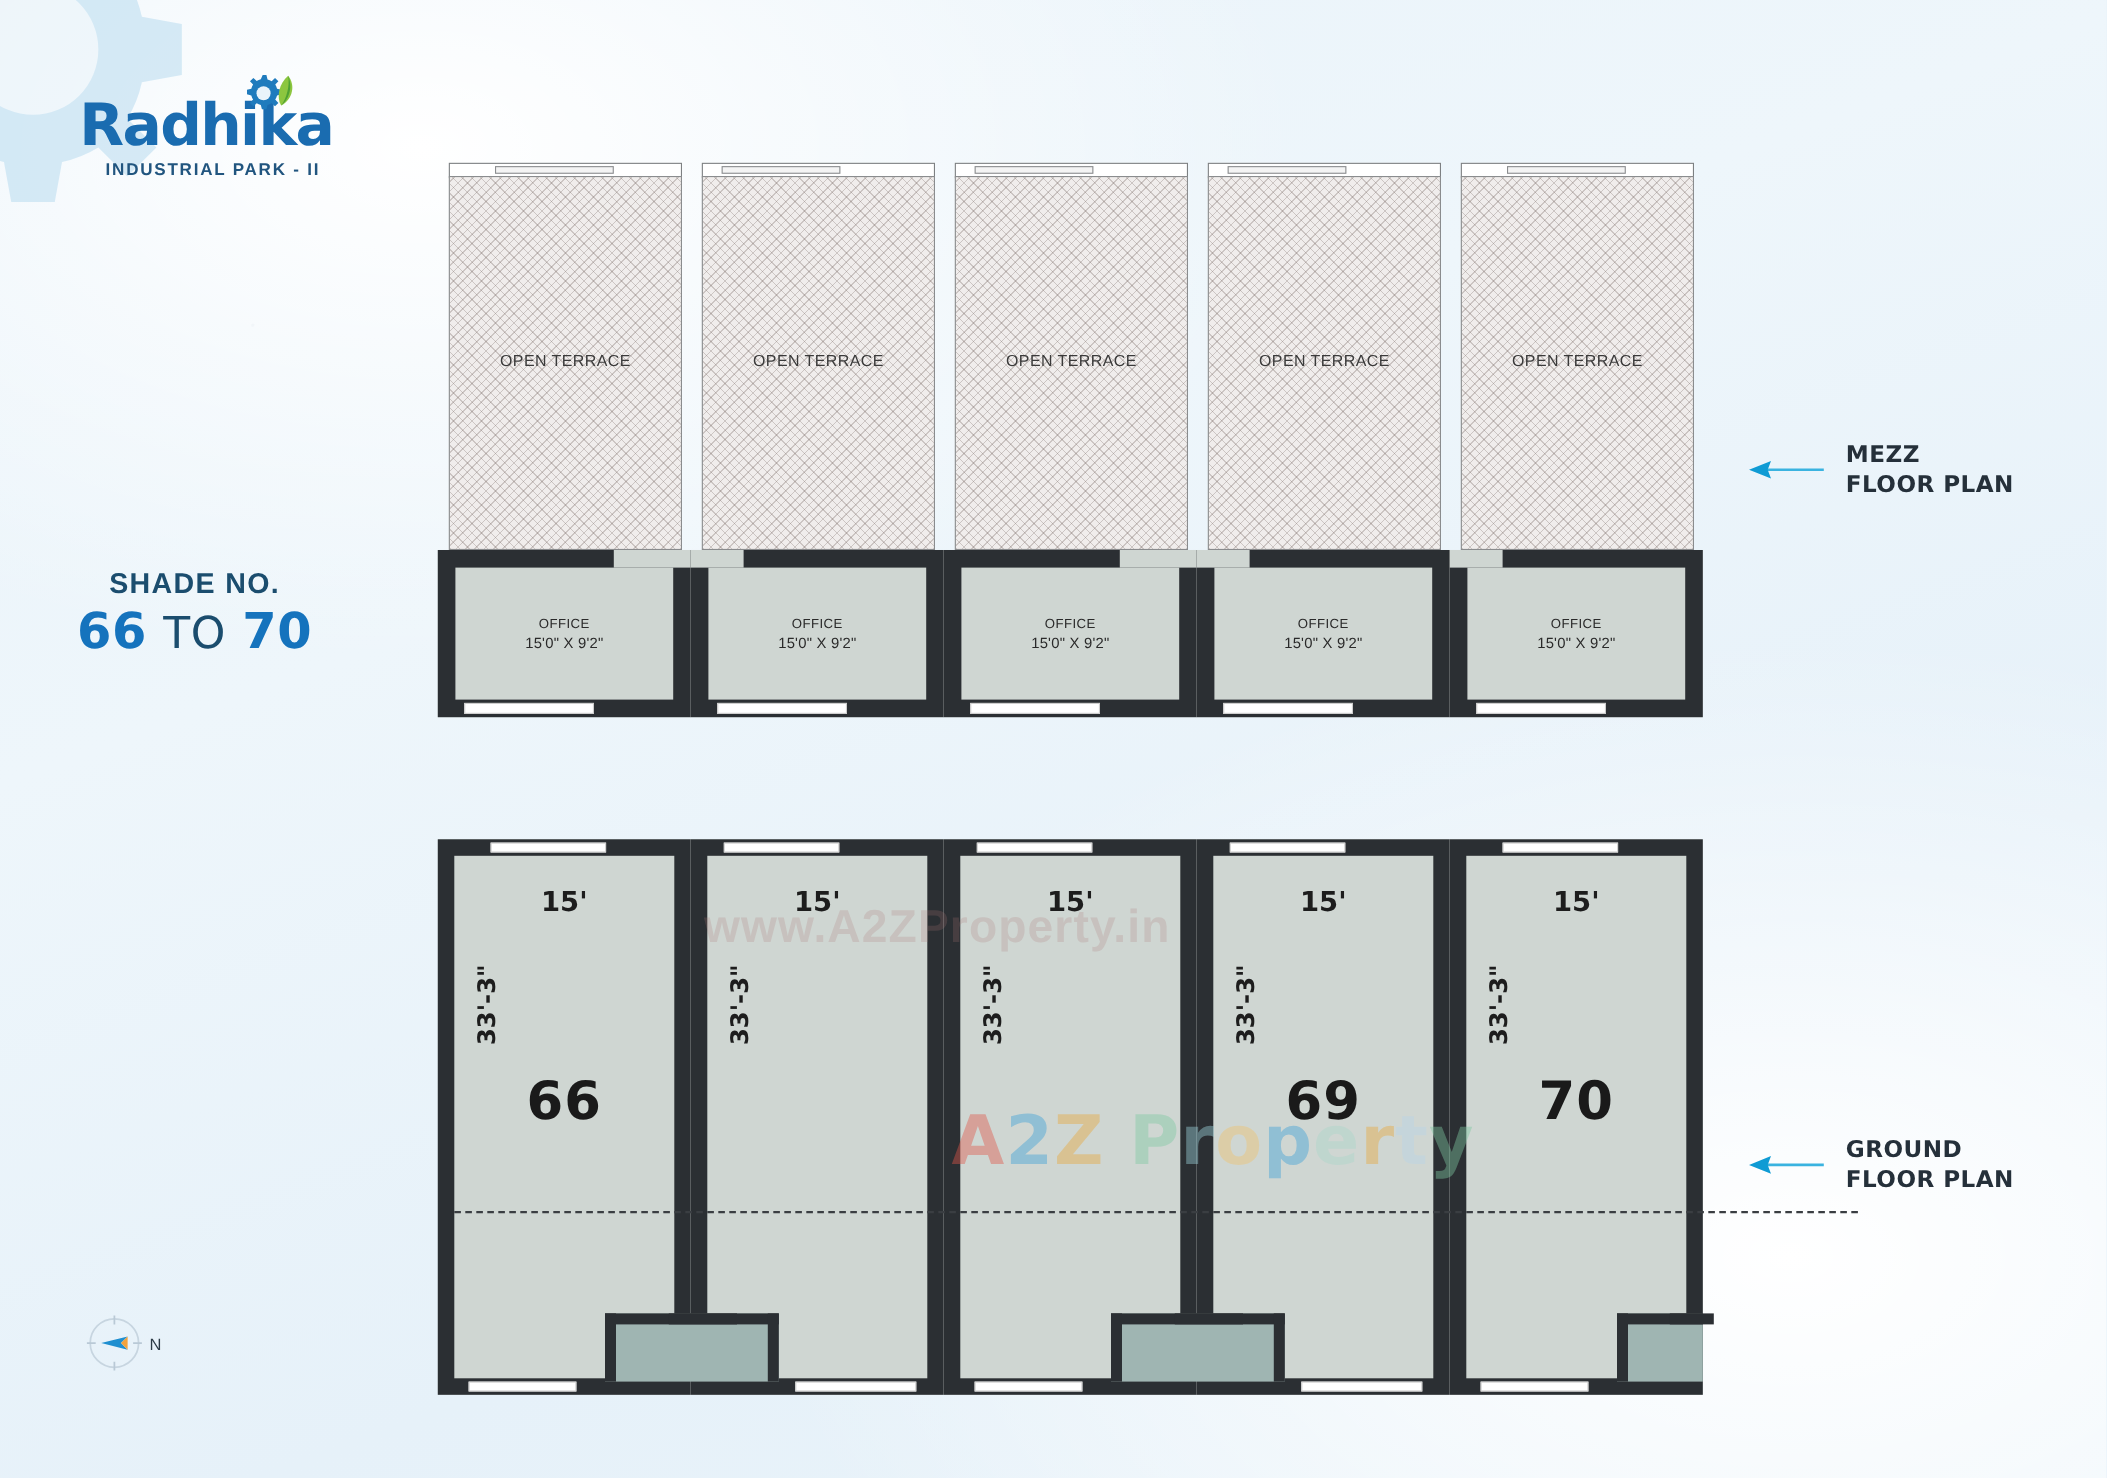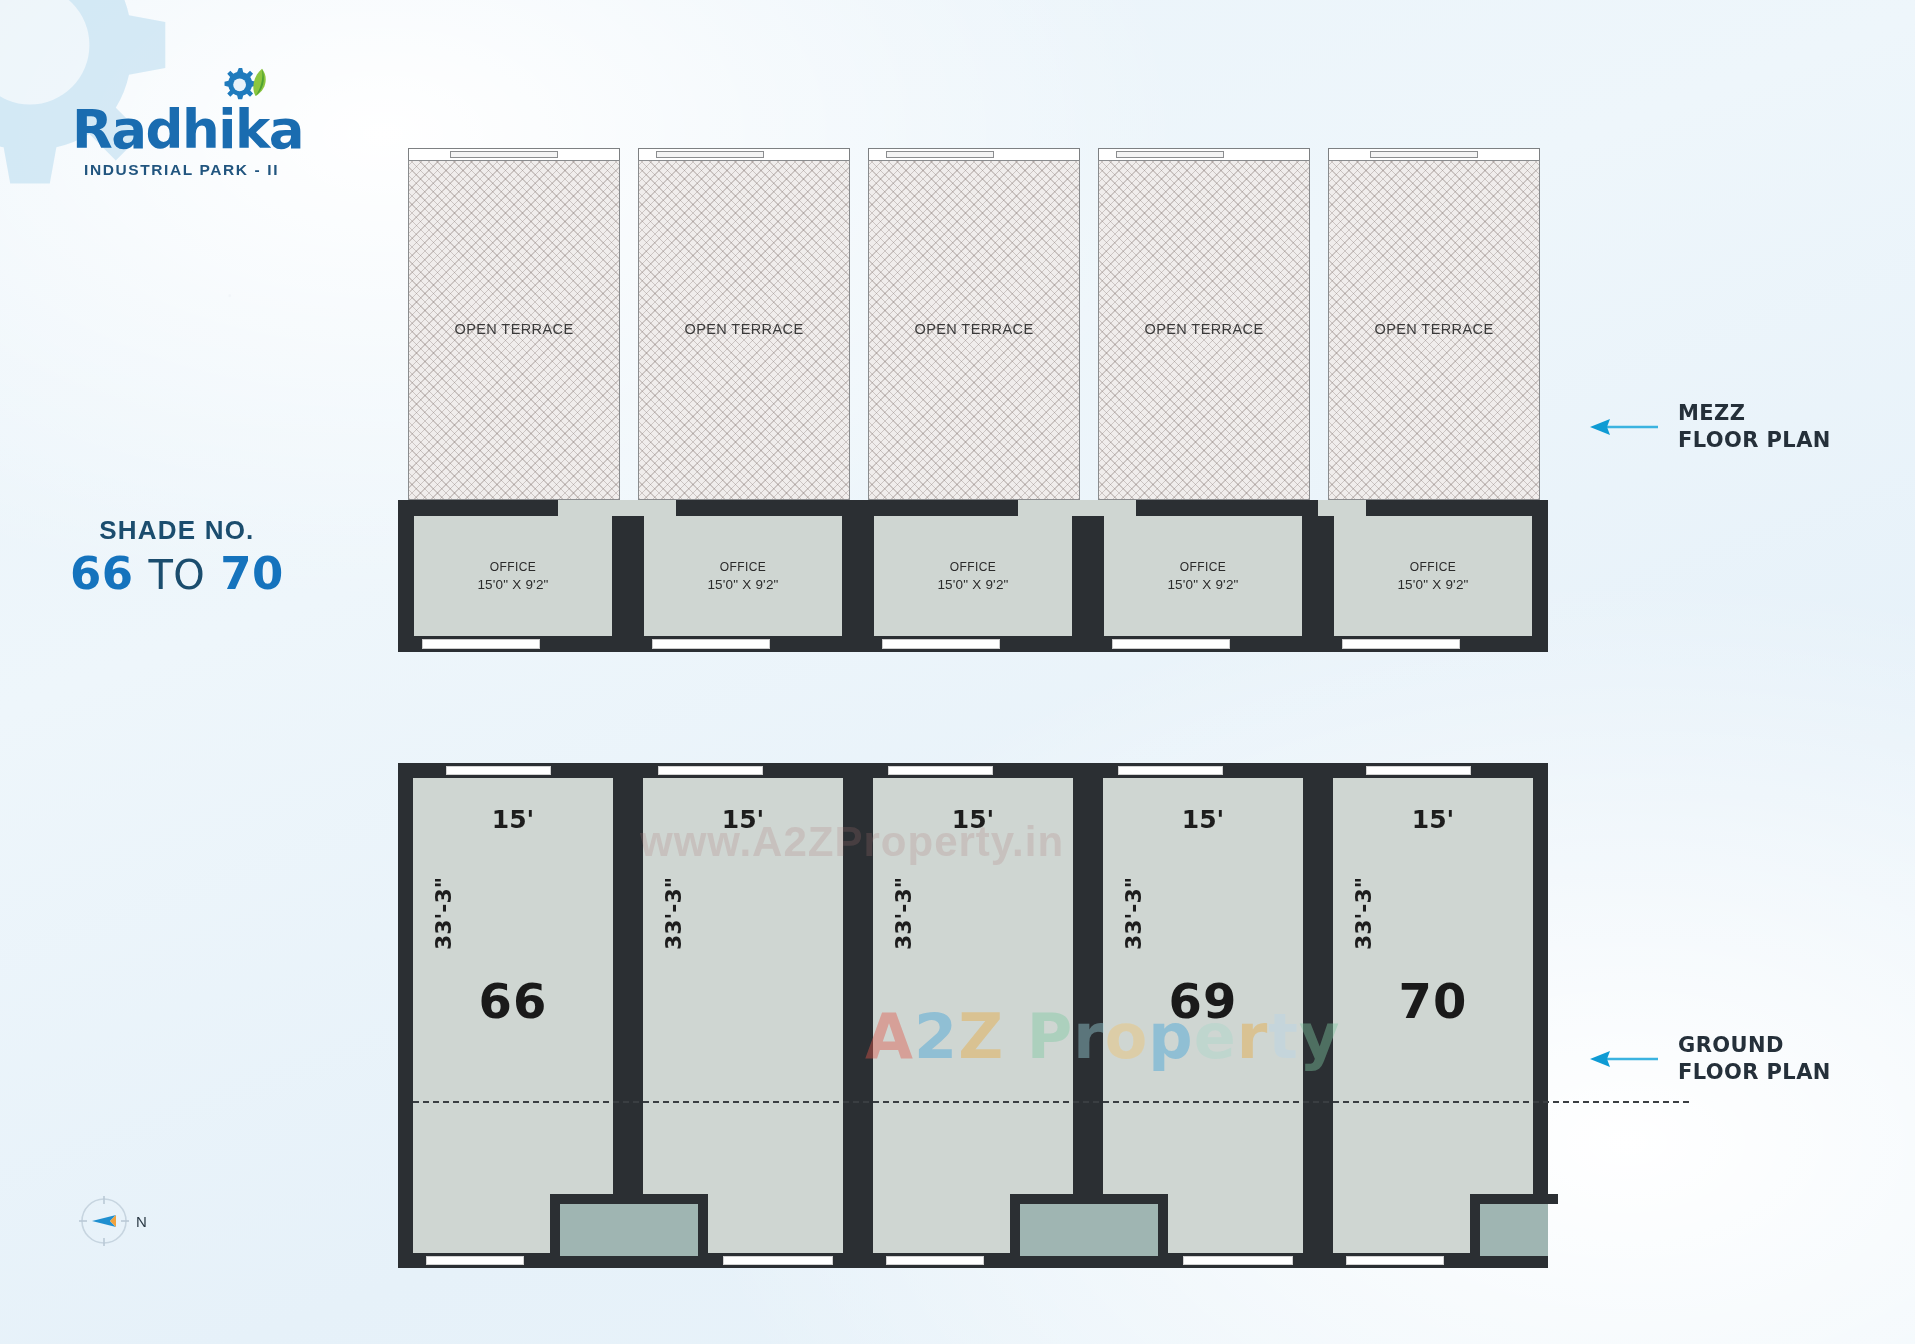--- a/index.html
+++ b/index.html
@@ -46,30 +46,29 @@
   #logo { position: absolute; left: 72px; top: 88px; width: 250px; }
   #logo .word {
     font-family: "DejaVu Sans", sans-serif;
     font-size: 53px;
     font-weight: bold;
     color: #1a6cb0;
     letter-spacing: -1.5px;
     line-height: 1;
     position: relative;
     z-index: 1;
-    margin-top: 15px;
   }
   #logo .sub {
     font-family: "Liberation Sans", sans-serif;
     font-size: 15.5px;
     font-weight: bold;
     color: #21557f;
     letter-spacing: 1.6px;
     margin-top: 5px;
-    margin-left: 12px;
+    margin-left: 24px;
   }
   #logo-mark {
     position: absolute;
     left: 150px; top: -24px;
     width: 48px; height: 48px;
     z-index: 2;
   }
 
   
   #shade-block { position: absolute; left: 70px; top: 515px; }

